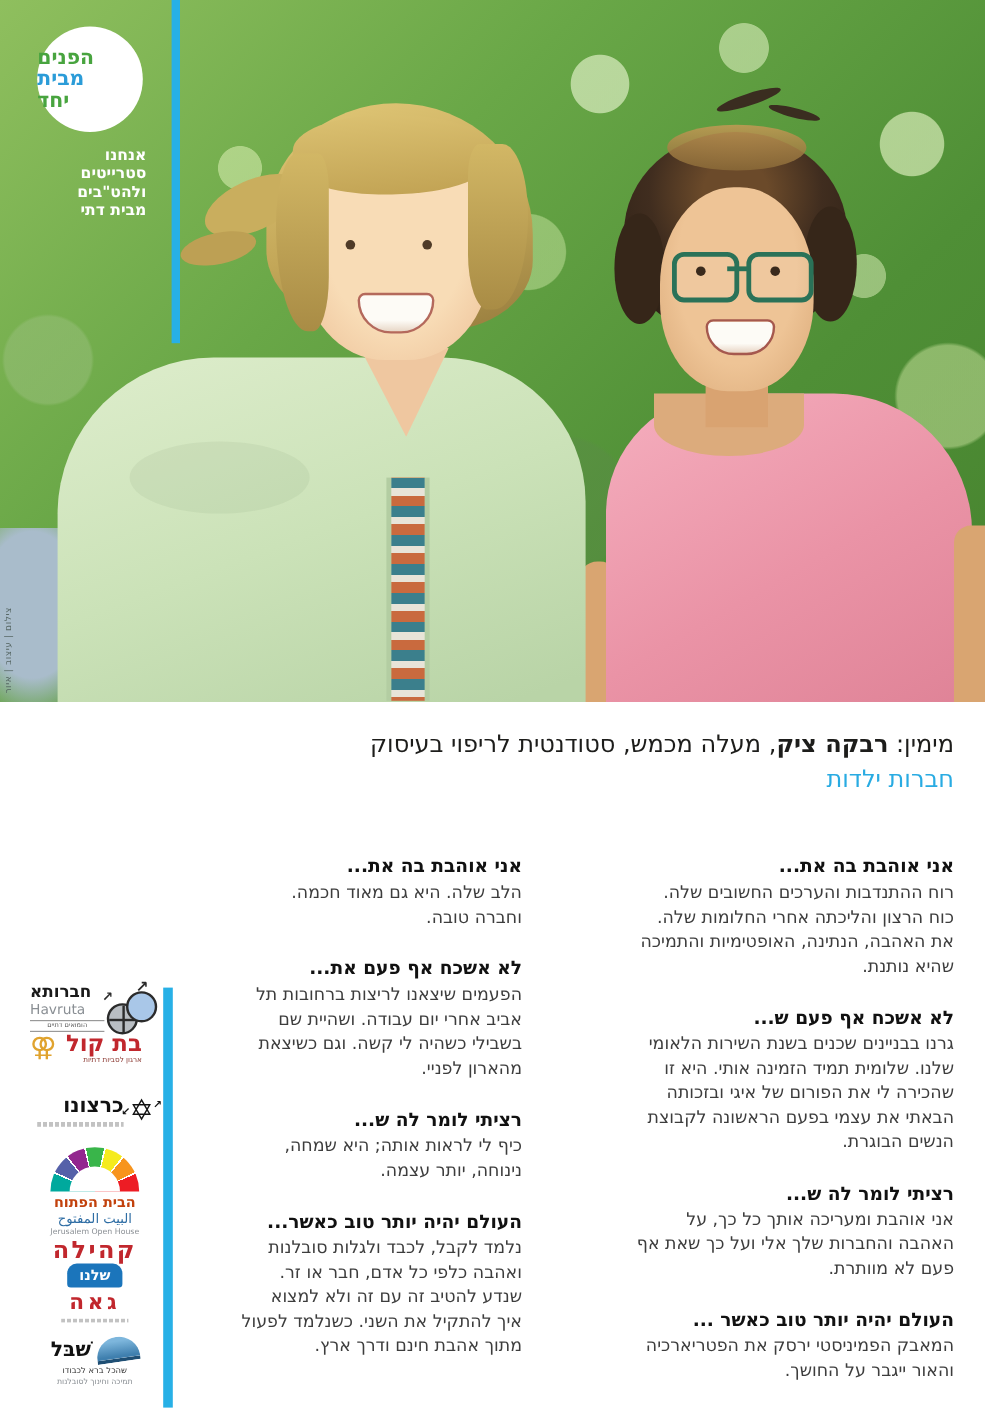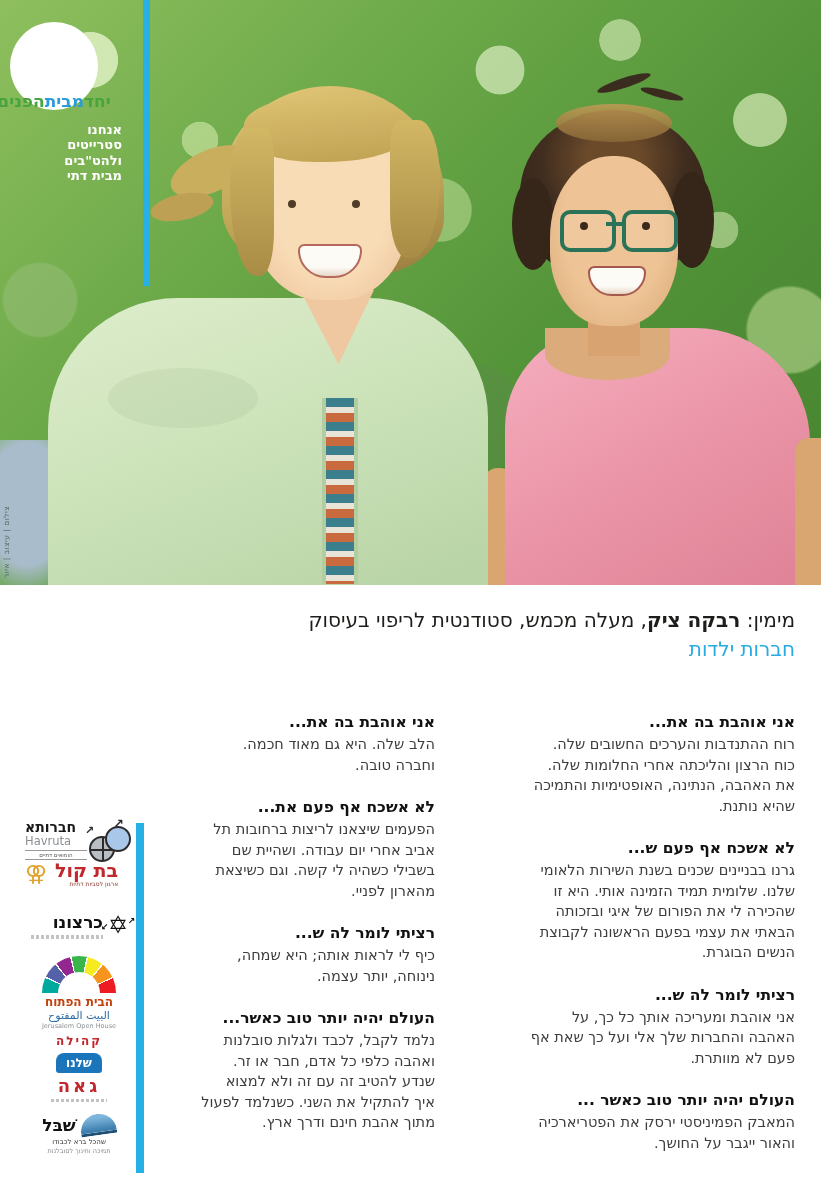--- a/index.html
+++ b/index.html
@@ -89,22 +89,22 @@
   .pr-lens{position:absolute;width:48px;height:34px;border:4px solid #2a7258;
       border-radius:10px;background:rgba(255,255,255,.08);z-index:7;}
   .pr-lens.l{left:560px;top:210px;} .pr-lens.r{left:622px;top:210px;}
   .pr-bridge{position:absolute;left:606px;top:222px;width:18px;height:4px;background:#2a7258;z-index:7;}
   .pr-eye{position:absolute;width:8px;height:8px;border-radius:50%;background:#3a2a1c;z-index:8;}
   .pr-eye.l{left:580px;top:222px;} .pr-eye.r{left:642px;top:222px;}
   .pr-mouth{position:absolute;left:588px;top:266px;width:54px;height:26px;z-index:8;
       background:linear-gradient(#fdfbf6 70%,#e8d5c5);border:2px solid #a5584e;
       border-radius:8px 8px 30px 30px;}
   
-  .badge{position:absolute;left:10px;top:22px;width:88px;height:88px;border-radius:50%;
-      background:#fff;z-index:9;display:flex;align-items:flex-end;
+  .badge{position:absolute;left:31px;top:22px;width:88px;height:88px;border-radius:50%;
+      background:#fff;z-index:9;display:flex;flex-direction:column;align-items:flex-start;
       justify-content:center;text-align:center;line-height:1.06;}
   .badge .b1,.badge .b3{color:#48a43f;font-weight:bold;font-size:17px;}
   .badge .b2{color:#2b9cd8;font-weight:bold;font-size:17px;}
   .badge-tagline{position:absolute;left:30px;top:122px;width:92px;z-index:9;direction:rtl;
       text-align:right;color:#fff;font-weight:bold;font-size:13px;line-height:1.18;}
   .badge-tagline span{display:block;}
   .photo-title{position:absolute;right:14px;top:34px;z-index:9;color:#fff;font-size:30px;
       letter-spacing:.5px;direction:rtl;text-shadow:0 0 6px rgba(60,110,50,.35);}
   .photo-credit{position:absolute;left:2px;top:388px;height:190px;z-index:9;
       writing-mode:vertical-rl;transform:rotate(180deg);font-size:7.5px;color:#4e5e5a;
@@ -164,21 +164,21 @@
         #f5eb1e 104.5deg 128deg,#fff 128deg 130.5deg,
         #f7941d 130.5deg 154deg,#fff 154deg 156.5deg,
         #ed1c24 156.5deg 180deg);}
   .joh-arc::after{content:"";position:absolute;left:50%;bottom:0;transform:translateX(-50%);
       width:42px;height:21px;border-radius:42px 42px 0 0;background:#fff;}
   .joh-he{font-size:12px;font-weight:bold;color:#c2410c;line-height:14px;margin-top:2px;direction:rtl;}
   .joh-ar{font-size:11px;color:#2e6da4;line-height:13px;}
   .joh-en{font-size:6.5px;color:#8a8f94;line-height:8px;}
   .logo-kehila{top:1032px;text-align:center;direction:rtl;}
   .kh-1,.kh-3{font-weight:bold;color:#c1272d;}
-  .kh-1{font-size:12px;line-height:18px;letter-spacing:2px;}
+  .kh-1{font-size:20px;line-height:18px;letter-spacing:2px;}
   .kh-2{display:inline-block;background:#1b75bb;color:#fff;font-weight:bold;font-size:12px;
       line-height:14px;padding:3px 10px;border-radius:8px 8px 3px 3px;margin:3px 0;}
   .kh-3{font-size:18px;line-height:20px;letter-spacing:3px;}
   .kh-smudge{height:3px;width:56px;margin:3px auto 0;
       background:repeating-linear-gradient(90deg,#9a9a9a 0 3px,transparent 3px 5px);opacity:.6;}
   .logo-shebal{top:1114px;text-align:center;}
   .sb-row{display:flex;align-items:center;justify-content:center;}
   .sb-title{font-weight:bold;font-size:17px;color:#111;}
   .sb-kippah{width:36px;height:18px;border-radius:36px 36px 0 0;margin-left:4px;
       background:linear-gradient(#7db6dc 20%,#3f7fae 90%);transform:rotate(-8deg);

